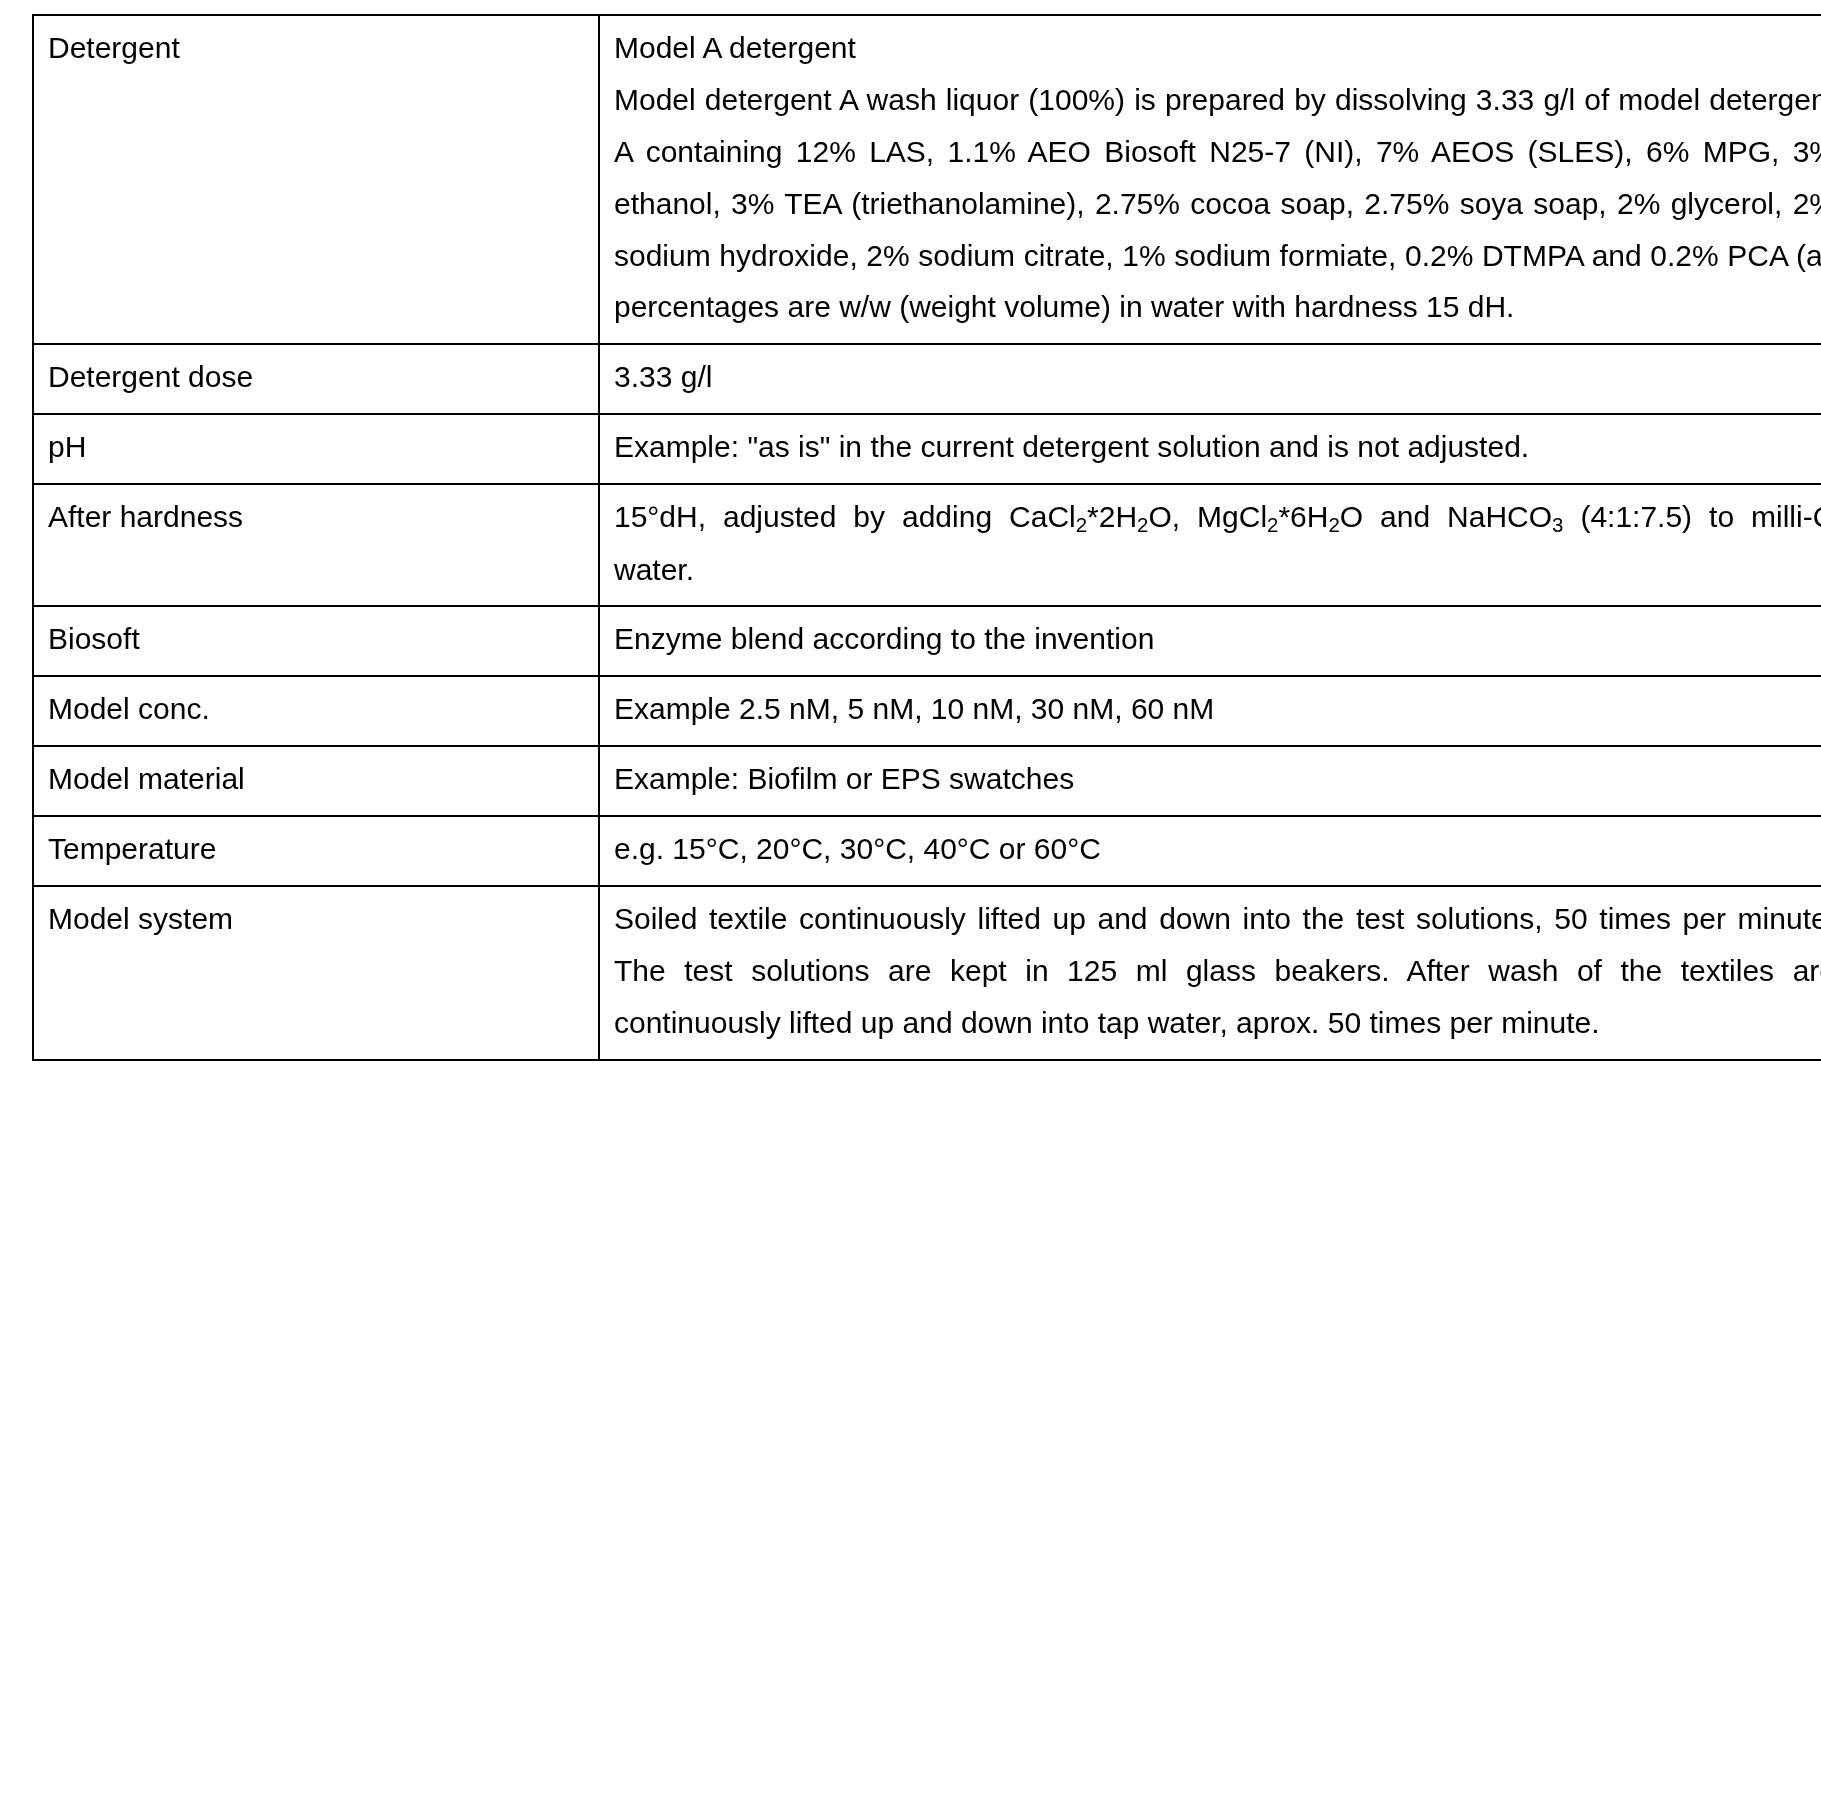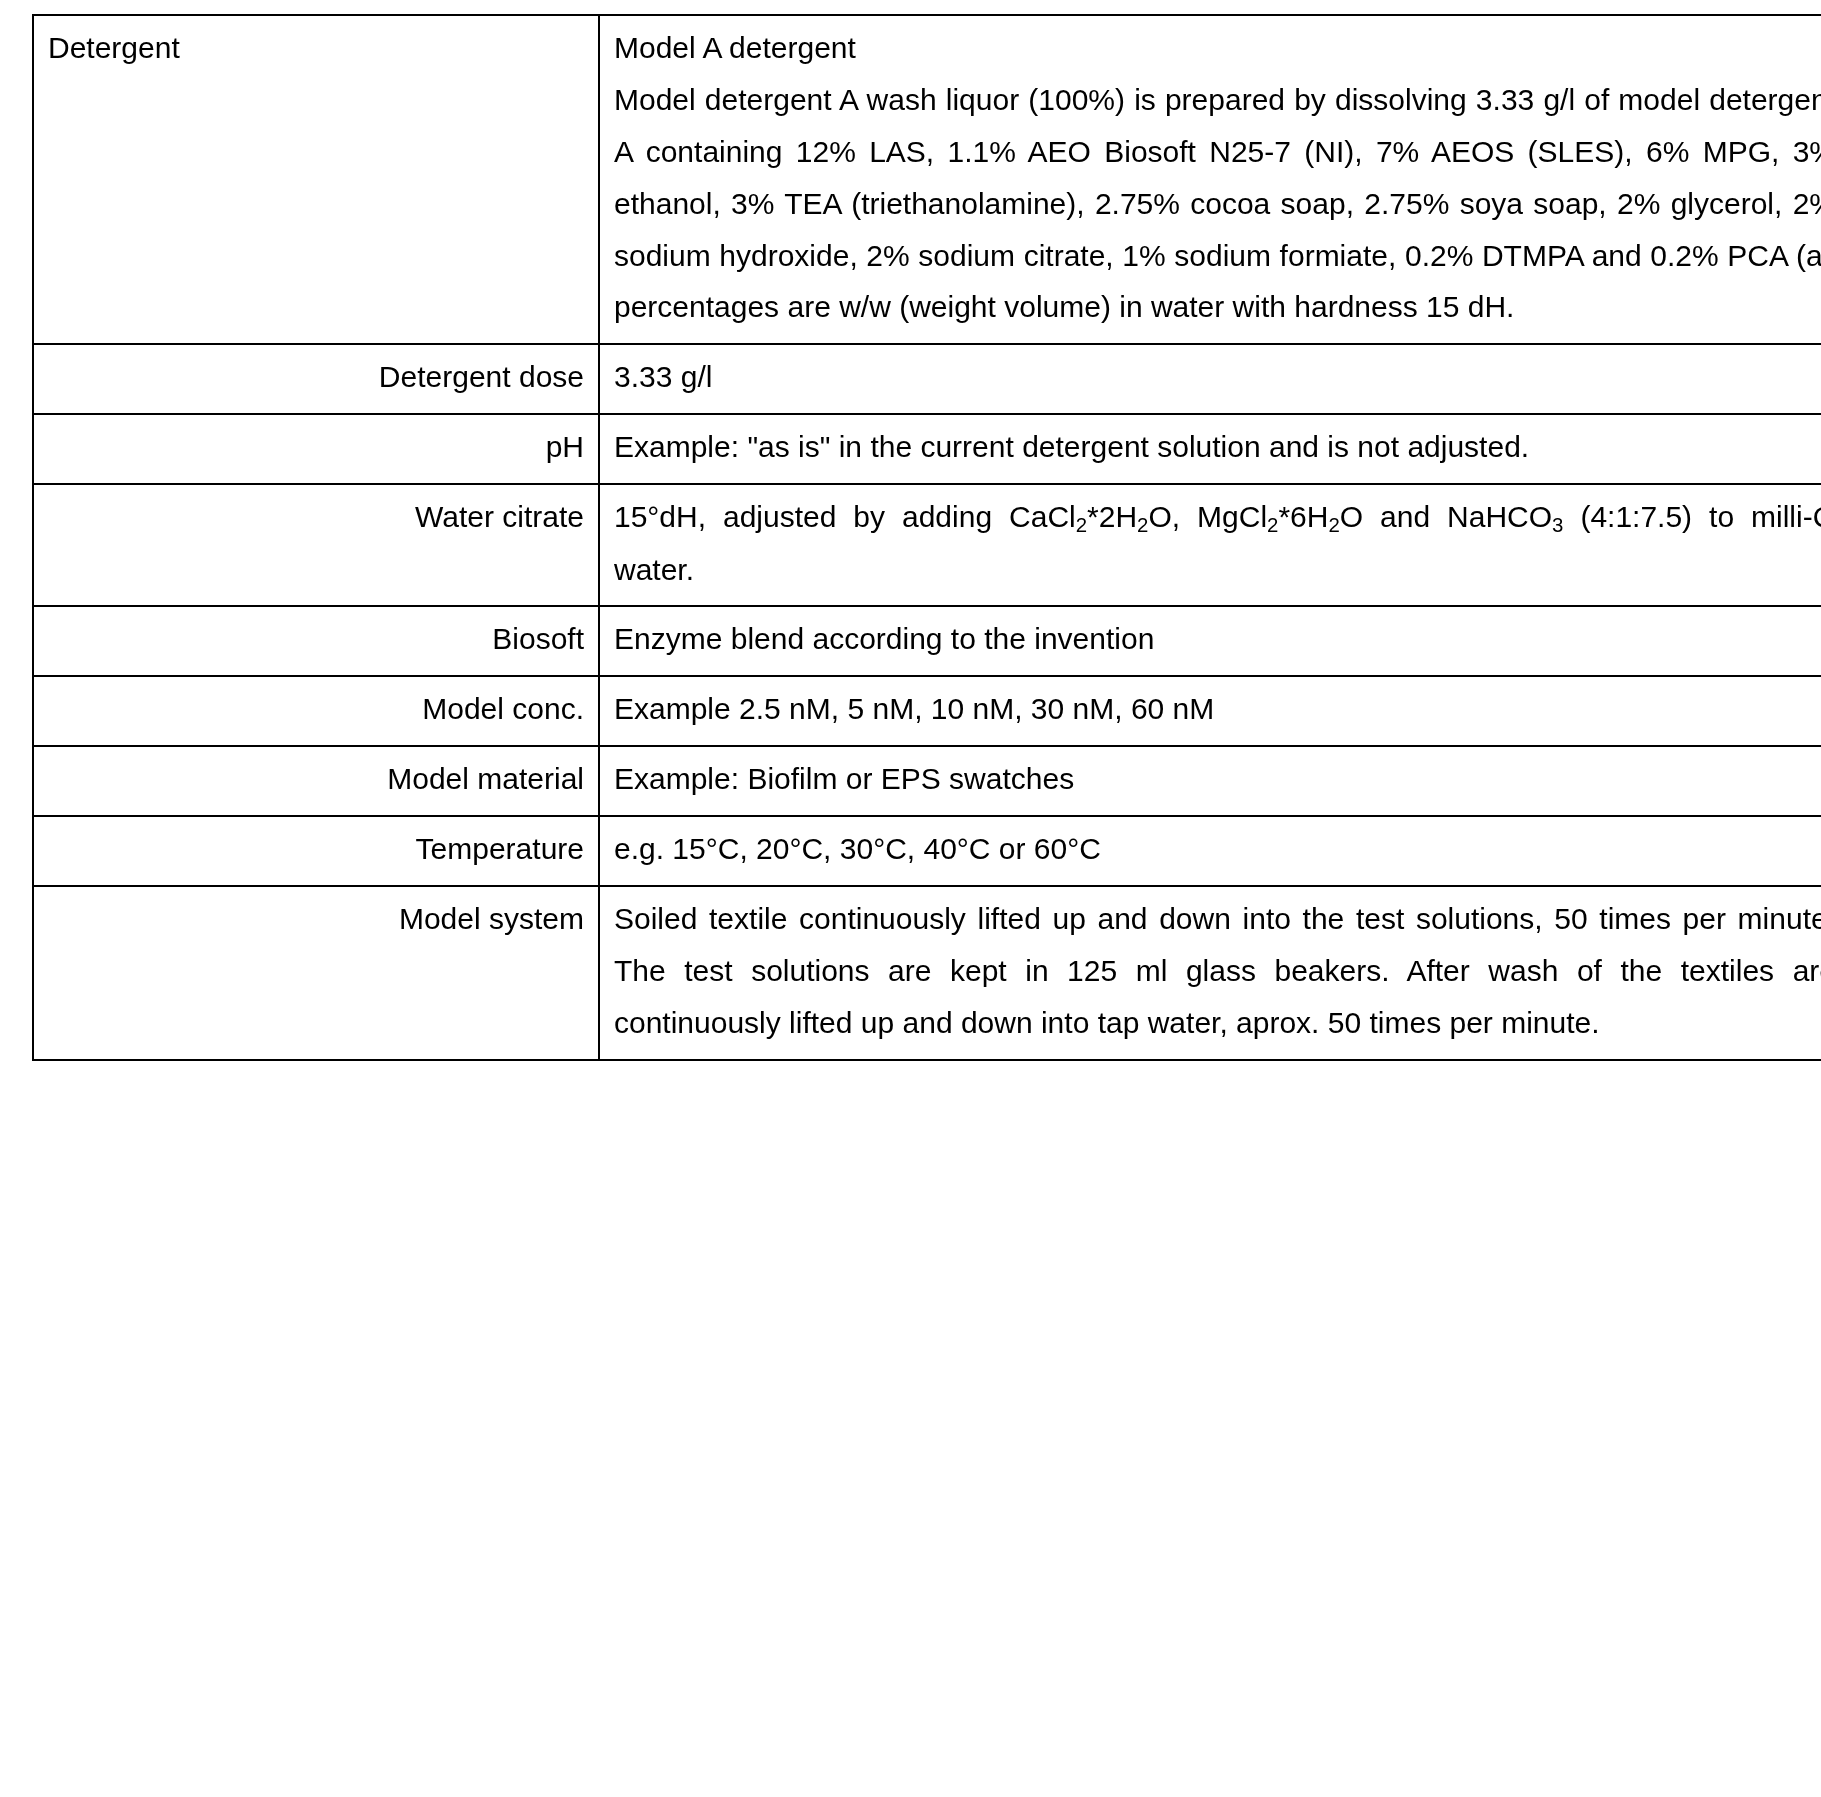--- a/index.html
+++ b/index.html
@@ -36,21 +36,21 @@
   }
   td.value-cell {
     width: 1222px;
   }
   
   td.label-left {
     text-align: left;
     padding-left: 14px;
   }
   td.label-center {
-    text-align: right;
+    text-align: left;
   }
   .just {
     text-align: justify;
     text-justify: inter-word;
   }
   .plain {
     text-align: left;
   }
   p {
     margin: 0;
@@ -83,21 +83,21 @@
       </tr>
 
       <tr>
         <td class="label-cell label-center">pH</td>
         <td class="value-cell">
           <p class="just">Example: "as is" in the current detergent solution and is not adjusted.</p>
         </td>
       </tr>
 
       <tr>
-        <td class="label-cell label-center">Water citrate</td>
+        <td class="label-cell label-center">After hardness</td>
         <td class="value-cell">
           <p class="just" id="water-hardness-html">15°dH, adjusted by adding CaCl<sub>2</sub>*2H<sub>2</sub>O, MgCl<sub>2</sub>*6H<sub>2</sub>O and NaHCO<sub>3</sub> (4:1:7.5) to milli-Q water.</p>
         </td>
       </tr>
 
       <tr>
         <td class="label-cell label-center">Biosoft</td>
         <td class="value-cell">
           <p class="plain">Enzyme blend according to the invention</p>
         </td>

